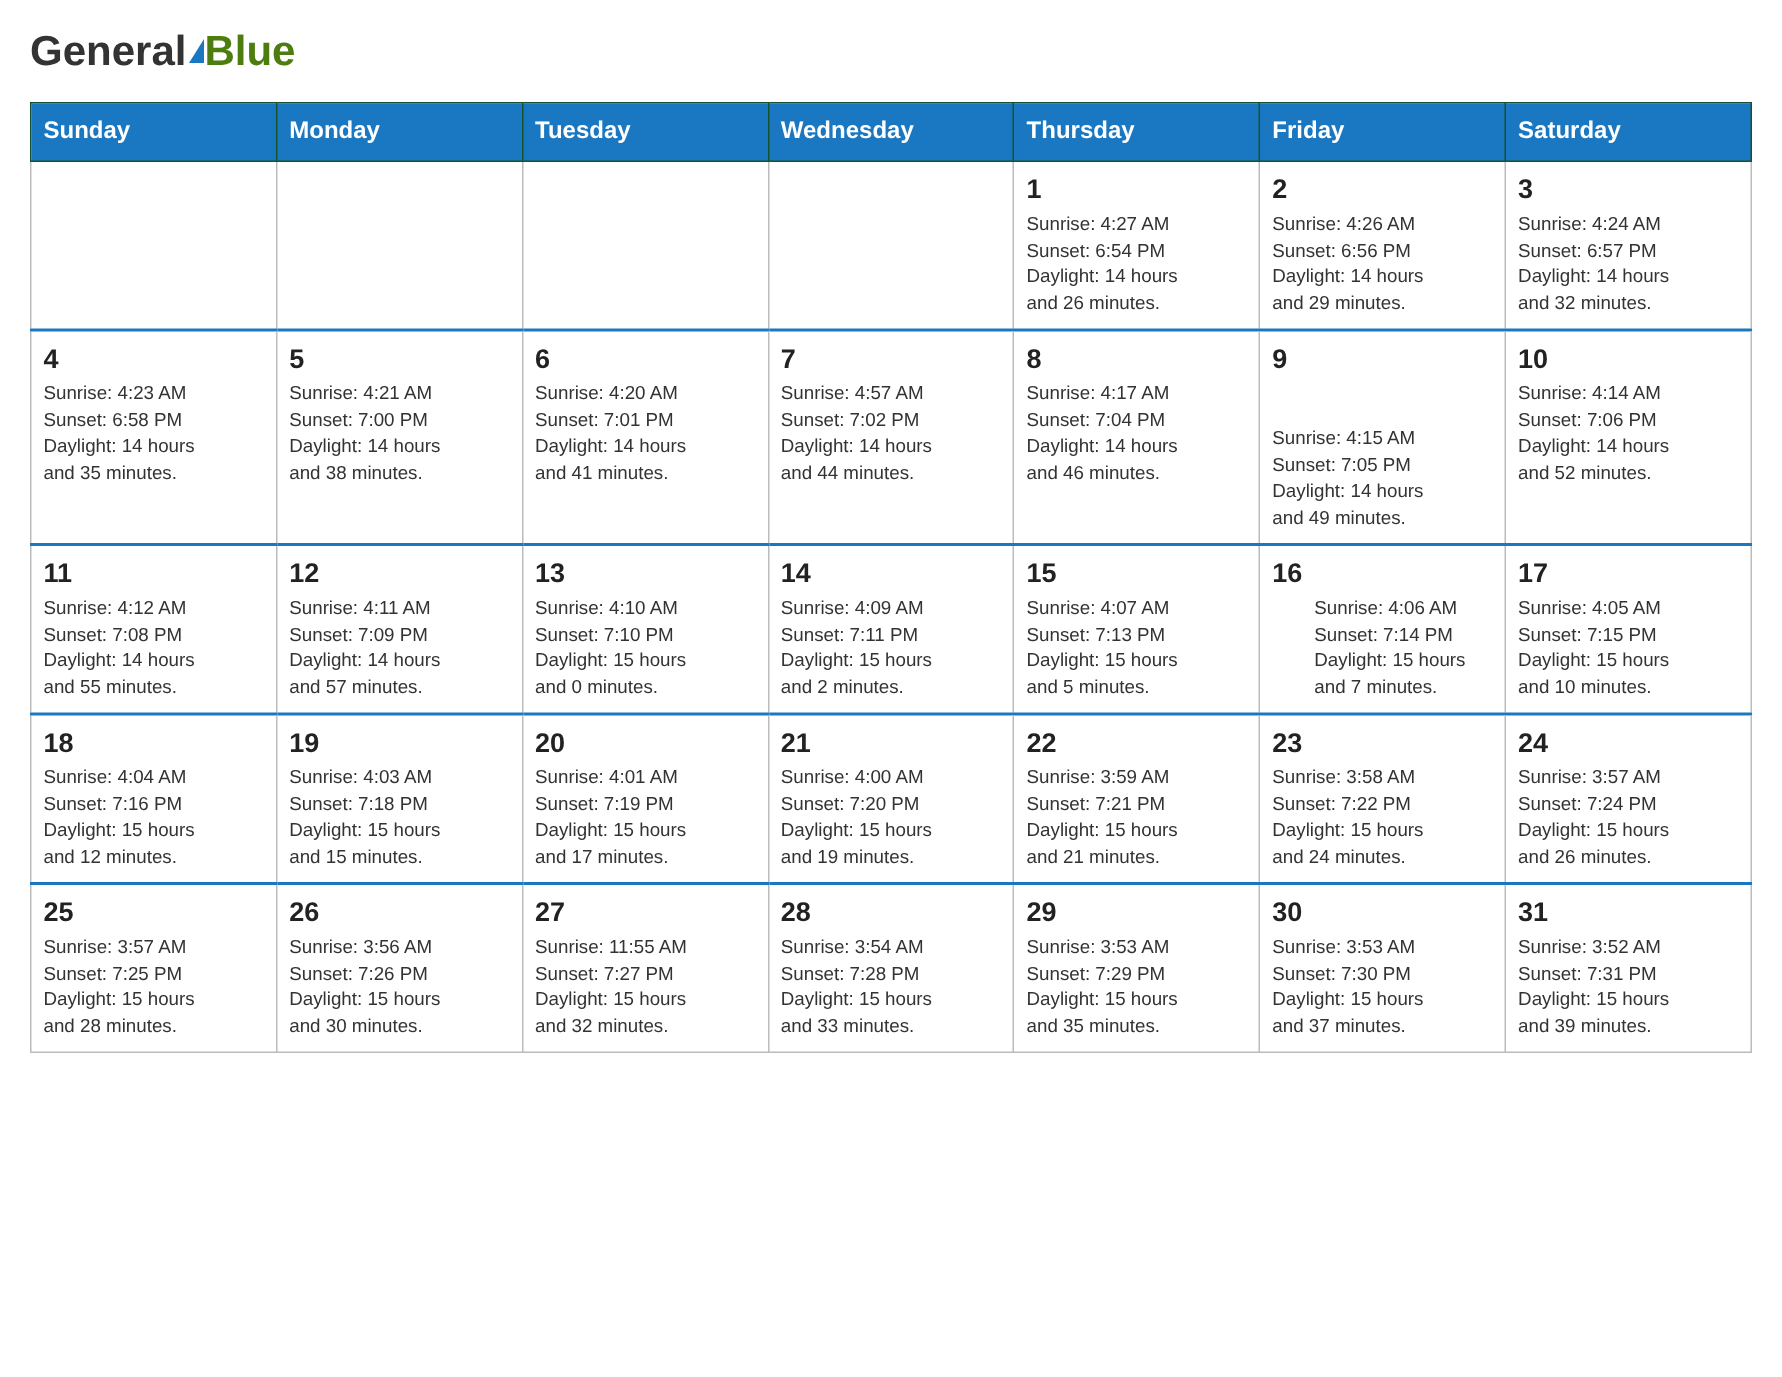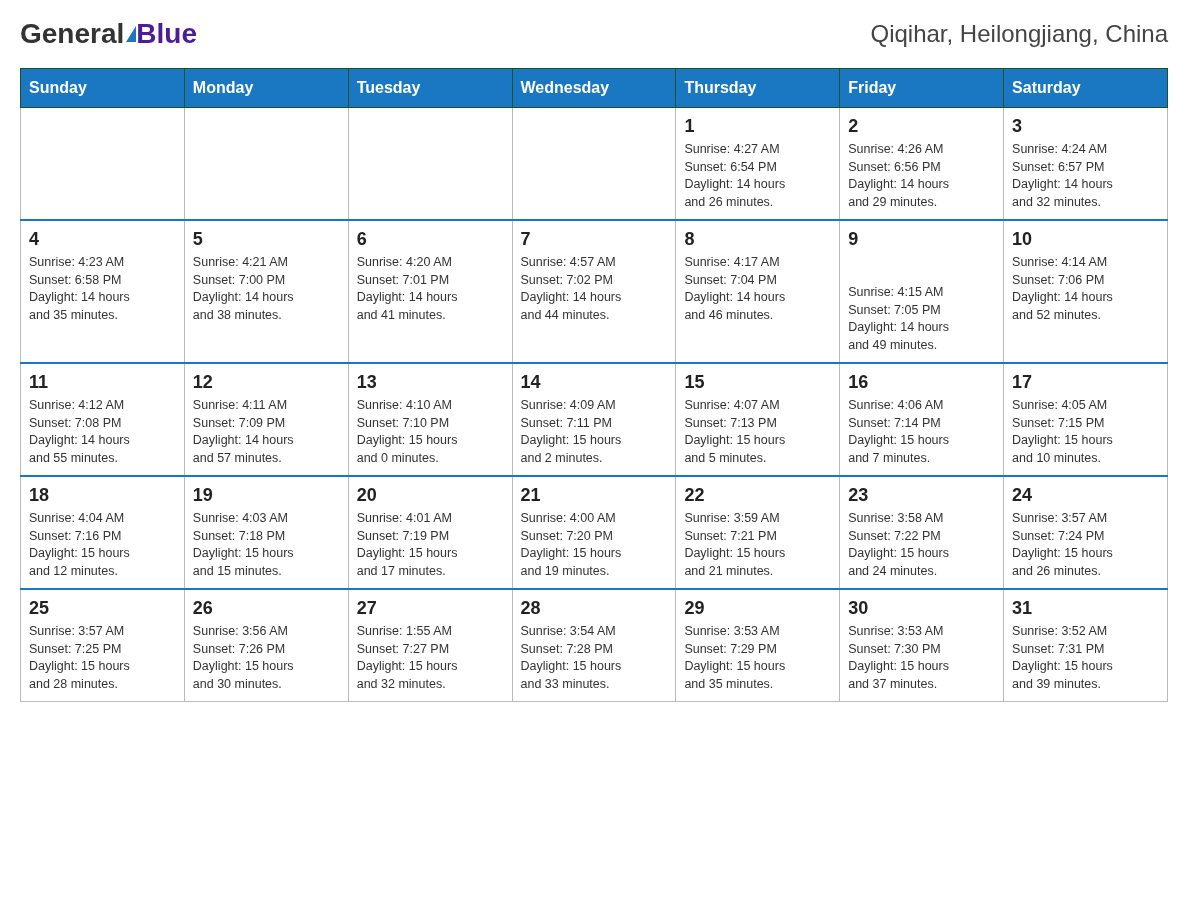--- a/index.html
+++ b/index.html
@@ -23,21 +23,21 @@
     }
     .logo-general {
       font-size: 28px;
       font-weight: bold;
       color: #333;
       line-height: 1;
     }
     .logo-blue {
       font-size: 28px;
       font-weight: bold;
-      color: #4c1d95;
+      color: #4d7c0f;
       line-height: 1;
     }
     .logo-triangle {
       display: inline-block;
       width: 0;
       height: 0;
       border-left: 10px solid transparent;
       border-bottom: 16px solid #1a78c2;
       margin-left: 2px;
       vertical-align: middle;
@@ -102,21 +102,20 @@
 
 <div class="header">
   <div class="logo">
     <div style="display:flex; align-items:center;">
       <span class="logo-general">General</span>
       <span class="logo-triangle"></span>
     </div>
     <span class="logo-blue">Blue</span>
   </div>
   <div class="title-block">
-    <div class="location-title">Qiqihar, Heilongjiang, China</div>
   </div>
 </div>
 
 <table class="calendar">
   <thead>
     <tr>
       <th>Sunday</th>
       <th>Monday</th>
       <th>Tuesday</th>
       <th>Wednesday</th>
@@ -235,21 +234,21 @@
         </td>
         <td class="row-divider">
           <span class="day-number">15</span>
           <div class="day-info" style="white-space: pre-line;">Sunrise: 4:07 AM
 Sunset: 7:13 PM
 Daylight: 15 hours
 and 5 minutes.</div>
         </td>
         <td class="row-divider">
           <span class="day-number">16</span>
-          <div class="day-info" style="white-space: pre-line;">Sunrise: 4:06 AM
+          <div class="day-info" style="white-space: pre-line; margin-left: 28px;">Sunrise: 4:06 AM
 Sunset: 7:14 PM
 Daylight: 15 hours
 and 7 minutes.</div>
         </td>
         <td class="row-divider">
           <span class="day-number">17</span>
           <div class="day-info" style="white-space: pre-line;">Sunrise: 4:05 AM
 Sunset: 7:15 PM
 Daylight: 15 hours
 and 10 minutes.</div>
@@ -316,21 +315,21 @@
         </td>
         <td class="row-divider">
           <span class="day-number">26</span>
           <div class="day-info" style="white-space: pre-line;">Sunrise: 3:56 AM
 Sunset: 7:26 PM
 Daylight: 15 hours
 and 30 minutes.</div>
         </td>
         <td class="row-divider">
           <span class="day-number">27</span>
-          <div class="day-info" style="white-space: pre-line;">Sunrise: 1:55 AM
+          <div class="day-info" style="white-space: pre-line;">Sunrise: 11:55 AM
 Sunset: 7:27 PM
 Daylight: 15 hours
 and 32 minutes.</div>
         </td>
         <td class="row-divider">
           <span class="day-number">28</span>
           <div class="day-info" style="white-space: pre-line;">Sunrise: 3:54 AM
 Sunset: 7:28 PM
 Daylight: 15 hours
 and 33 minutes.</div>

